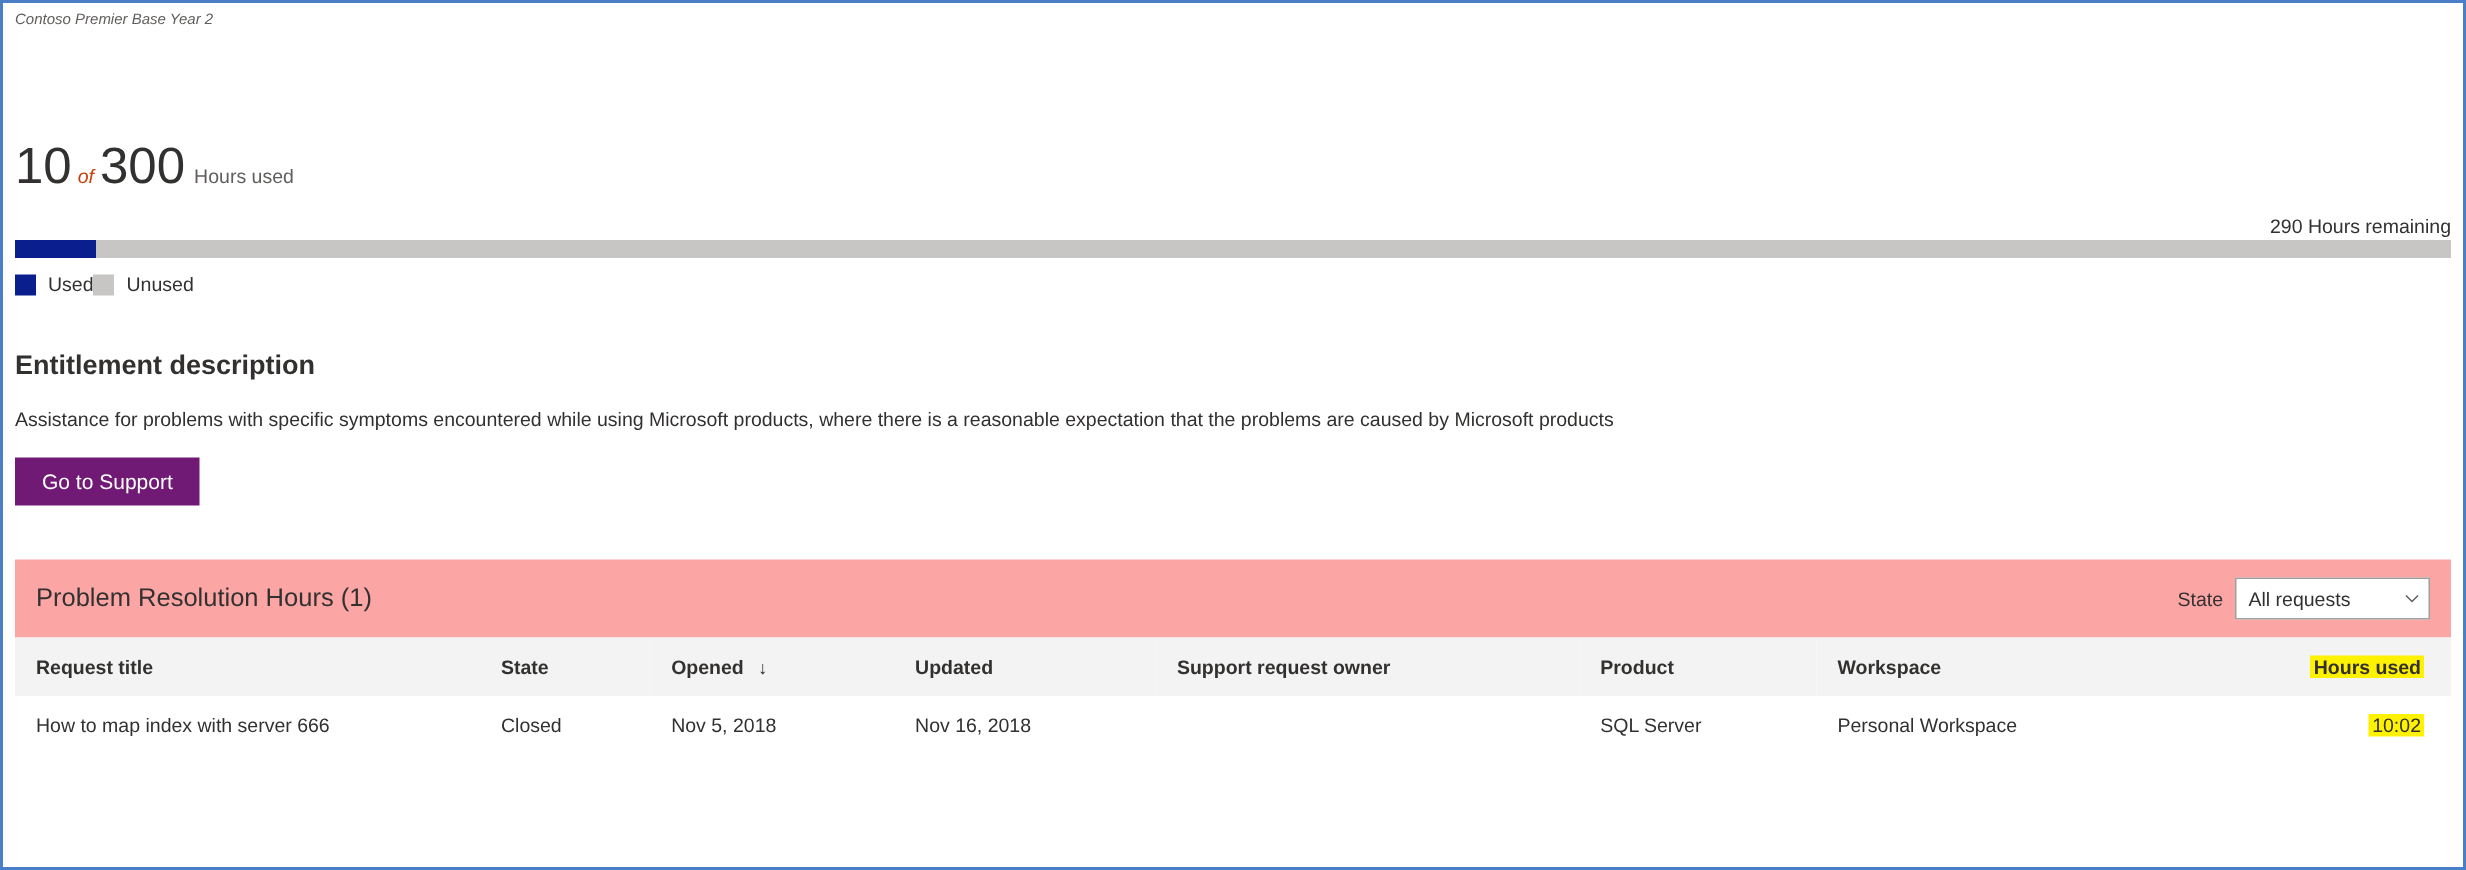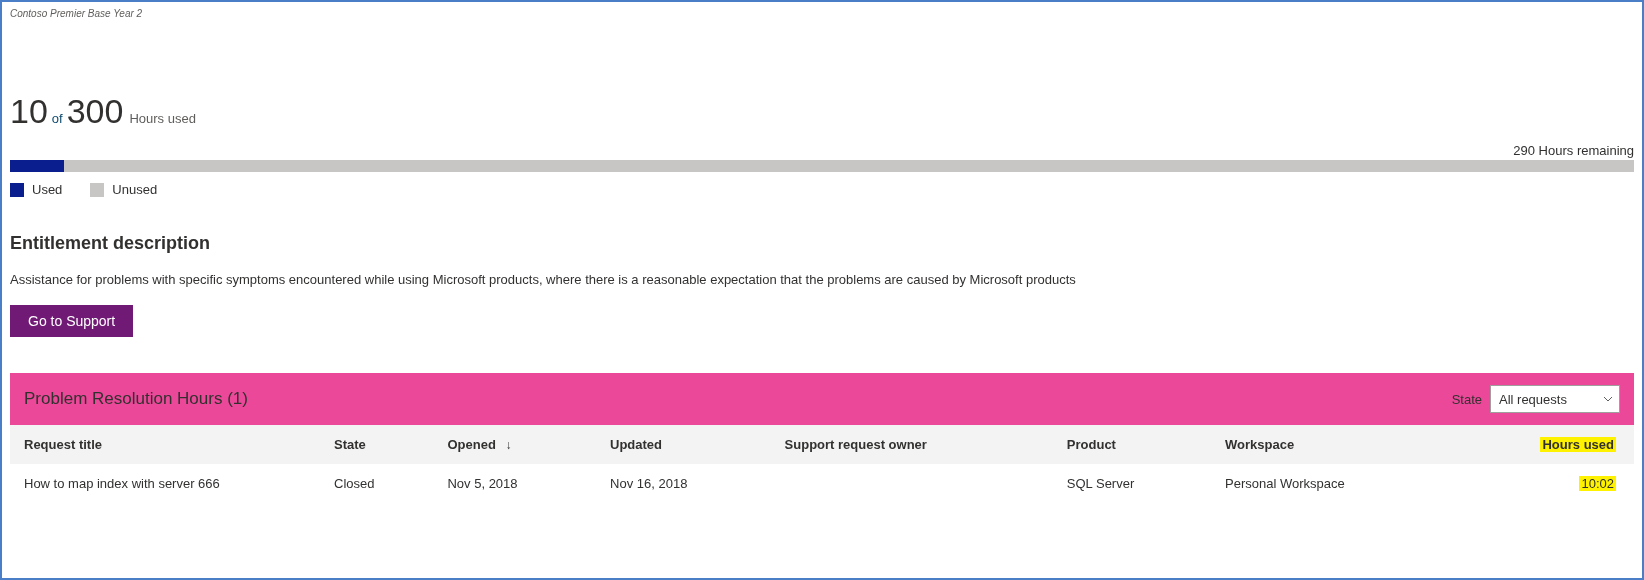--- a/index.html
+++ b/index.html
@@ -35,22 +35,23 @@
     gap: 4px;
     margin-bottom: 12px;
   }
   .hours-used-val {
     font-size: 34px;
     font-weight: 400;
     margin-top: 41px;
   }
   .hours-of {
     font-size: 13px;
-    color: #0c4a6e;
+    color: #c2410c;
     padding-bottom: 4px;
+    font-style: italic;
   }
   .hours-total-val {
     font-size: 34px;
     font-weight: 400;
   }
   .hours-label {
     font-size: 13px;
     color: #605e5c;
     padding-bottom: 4px;
     margin-left: 2px;
@@ -67,21 +68,20 @@
     background: #c8c6c4;
     display: flex;
     margin-bottom: 10px;
   }
   .progress-fill {
     background: #0b1e8e;
     height: 100%;
   }
   .legend {
     display: flex;
-    gap: 28px;
     align-items: center;
     margin-bottom: 36px;
     font-size: 13px;
   }
   .legend-item { display: flex; align-items: center; gap: 8px; }
   .swatch {
     width: 14px; height: 14px;
     display: inline-block;
   }
   .sw-used { background: #0b1e8e; }
@@ -102,21 +102,21 @@
     color: #fff;
     border: none;
     font-size: 14px;
     padding: 8px 18px;
     cursor: pointer;
     font-family: inherit;
     margin-bottom: 36px;
   }
   .table-block { }
   .table-title-bar {
-    background: #ec4899;
+    background: #fca5a5;
     display: flex;
     align-items: center;
     justify-content: space-between;
     padding: 12px 14px;
   }
   .table-title {
     font-size: 17px;
     font-weight: 400;
   }
   .state-filter {

